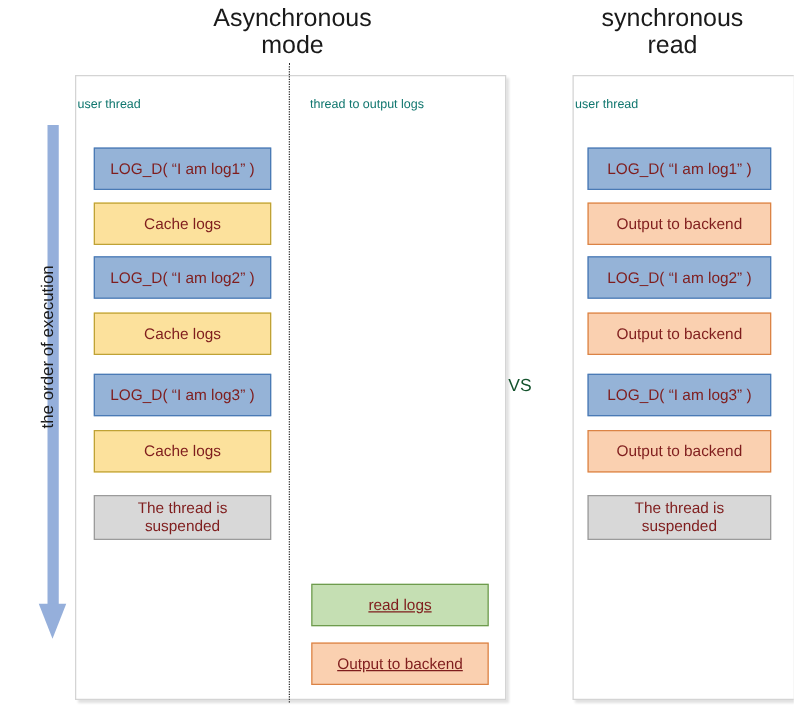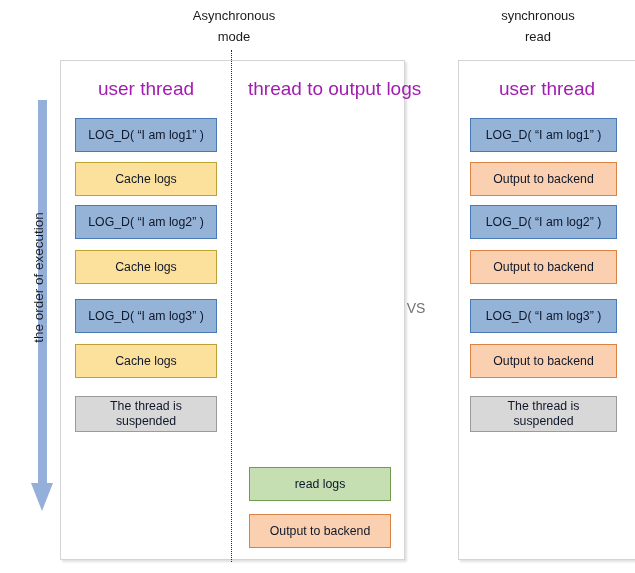--- a/index.html
+++ b/index.html
@@ -13,21 +13,21 @@
     position: relative;
     font-family: "Liberation Sans", sans-serif;
     color: #1a1a1a;
     overflow: hidden;
   }
 
   
   .diagram-title {
     position: absolute;
     text-align: center;
-    font-size: 13px;
+    font-size: 20px;
     line-height: 21px;
     color: #1a1a1a;
     white-space: pre-line;
   }
   #title-async { left: 150px; top: 5px; width: 168px; }
   #title-sync  { left: 452px; top: 5px; width: 172px; }
 
   
   #order-arrow-wrap {
     position: absolute;
@@ -82,66 +82,66 @@
     left: 231px;
     top: 50px;
     width: 0;
     height: 512px;
     border-left: 1.6px dotted #2b2b2b;
   }
 
   
   .col-header {
     position: absolute;
-    text-align: center;
-    font-size: 19px;
-    color: #a21caf;
+    text-align: left;
+    font-size: 10px;
+    color: #0f766e;
     white-space: nowrap;
   }
   #hdr-user-thread-async { left: 62px;  top: 78px; width: 168px; }
   #hdr-output-thread     { left: 248px; top: 78px; width: 170px; }
   #hdr-user-thread-sync  { left: 460px; top: 78px; width: 174px; }
 
   
   .step-box {
     position: absolute;
     box-sizing: border-box;
     display: flex;
     align-items: center;
     justify-content: center;
     text-align: center;
     font-size: 12.3px;
     line-height: 15px;
-    color: #0f172a;
+    color: #7f1d1d;
     border-width: 1px;
     border-style: solid;
     white-space: pre-line;
   }
   .box-log    { background: #95B3D7; border-color: #4a7ab5; }
   .box-cache  { background: #FCE19C; border-color: #bfa235; text-align: right; }
   .box-output { background: #FAD0B0; border-color: #db8345; }
   .box-read   { background: #C5DFB3; border-color: #6e9b4d; }
   .box-susp   { background: #D8D8D8; border-color: #9b9b9b; }
 
   
   .col-a { left: 75px;  width: 142px; height: 34px; }
   
-  .col-b { left: 249px; width: 142px; height: 34px; }
+  .col-b { left: 249px; width: 142px; height: 34px; text-decoration: underline; }
   
   .col-c { left: 470px; width: 147px; height: 34px; }
 
   
   #vs-label {
     position: absolute;
     left: 398px;
     top: 300px;
     width: 36px;
     text-align: center;
     font-size: 14px;
-    color: #737373;
+    color: #14532d;
   }
 </style>
 </head>
 <body>
 
 <div class="diagram-title" id="title-async">Asynchronous
 mode</div>
 <div class="diagram-title" id="title-sync">synchronous
 read</div>
 

